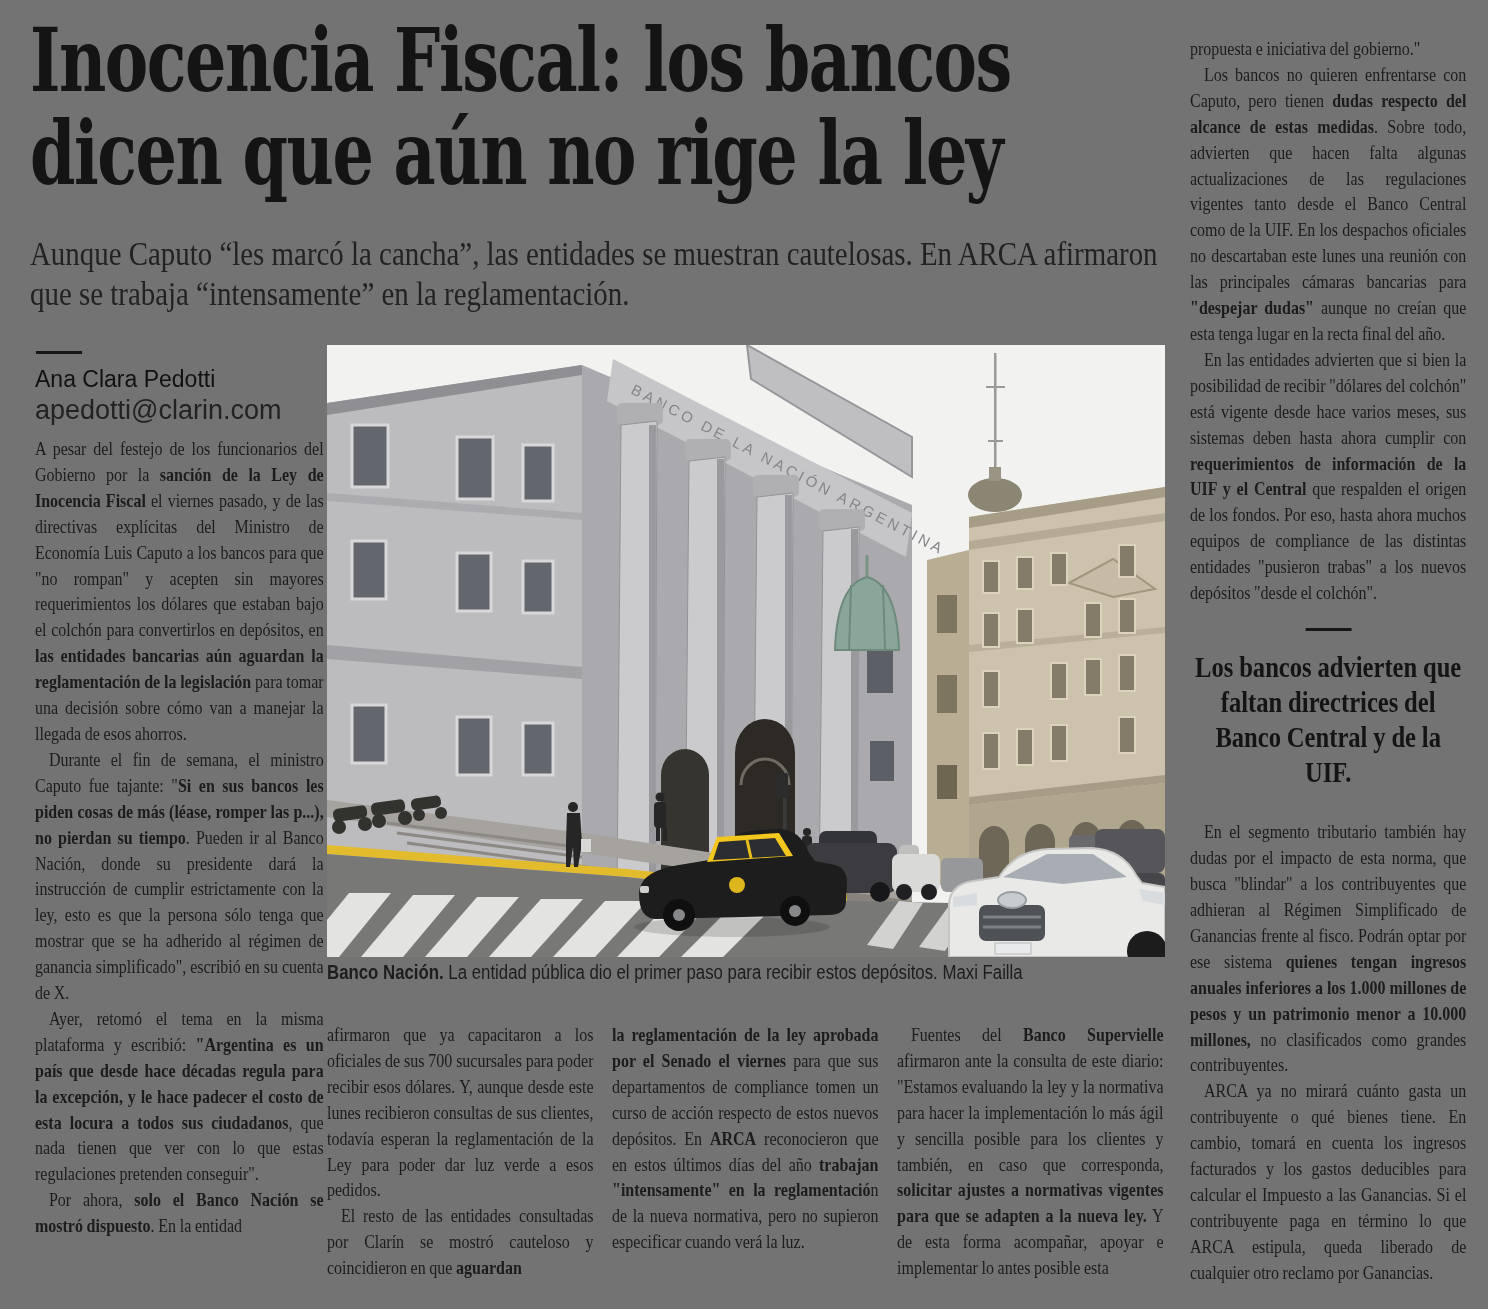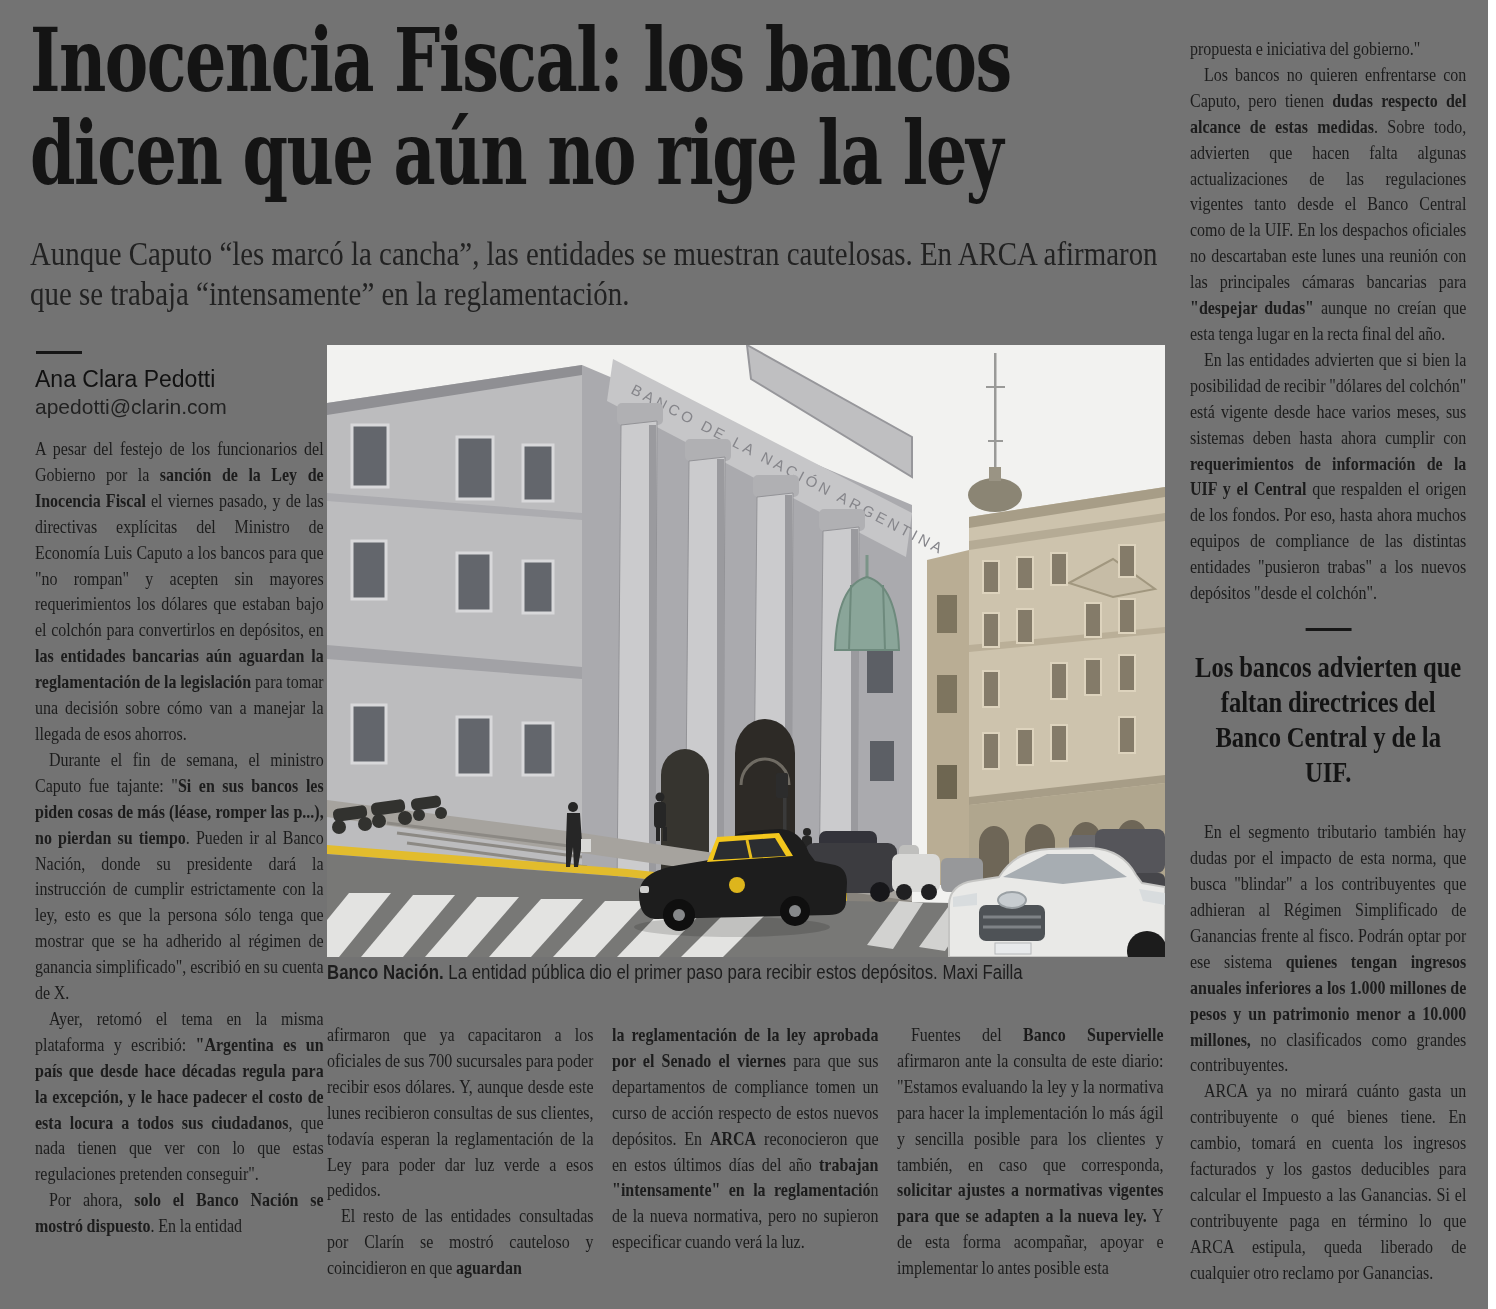--- a/index.html
+++ b/index.html
@@ -15,21 +15,21 @@
     transform:scaleX(0.74); transform-origin:left top;
   }
   .subhead {
     position:absolute; left:30px; top:234px; width:1330px; margin:0;
     font-size:34px; line-height:1.18; color:#222;
     transform:scaleX(0.85); transform-origin:left top;
   }
   
   .byline-rule { position:absolute; left:36px; top:351px; width:46px; height:3px; background:#161616; }
   .byline-author { position:absolute; left:35px; top:366px; font-family:"Liberation Sans", sans-serif; font-weight:normal; font-size:23px; color:#111; }
-  .byline-email  { position:absolute; left:35px; top:395px; font-family:"Liberation Sans", sans-serif; font-size:21px; color:#222; }
+  .byline-email  { position:absolute; left:35px; top:395px; font-family:"Liberation Sans", sans-serif; font-size:27px; color:#222; }
   
   .colbody {
     position:absolute; font-size:19.5px; line-height:25.9px; text-align:justify;
     transform:scaleX(0.82); transform-origin:left top; overflow:hidden;
     hyphens:auto; -webkit-hyphens:auto; word-spacing:-0.4px;
   }
   .colbody p { margin:0; }
   .colbody p.indent { text-indent:17px; }
   .colbody b { font-weight:700; }
   .col-left    { left:35px;  top:436px;  width:352px; height:870px; }

